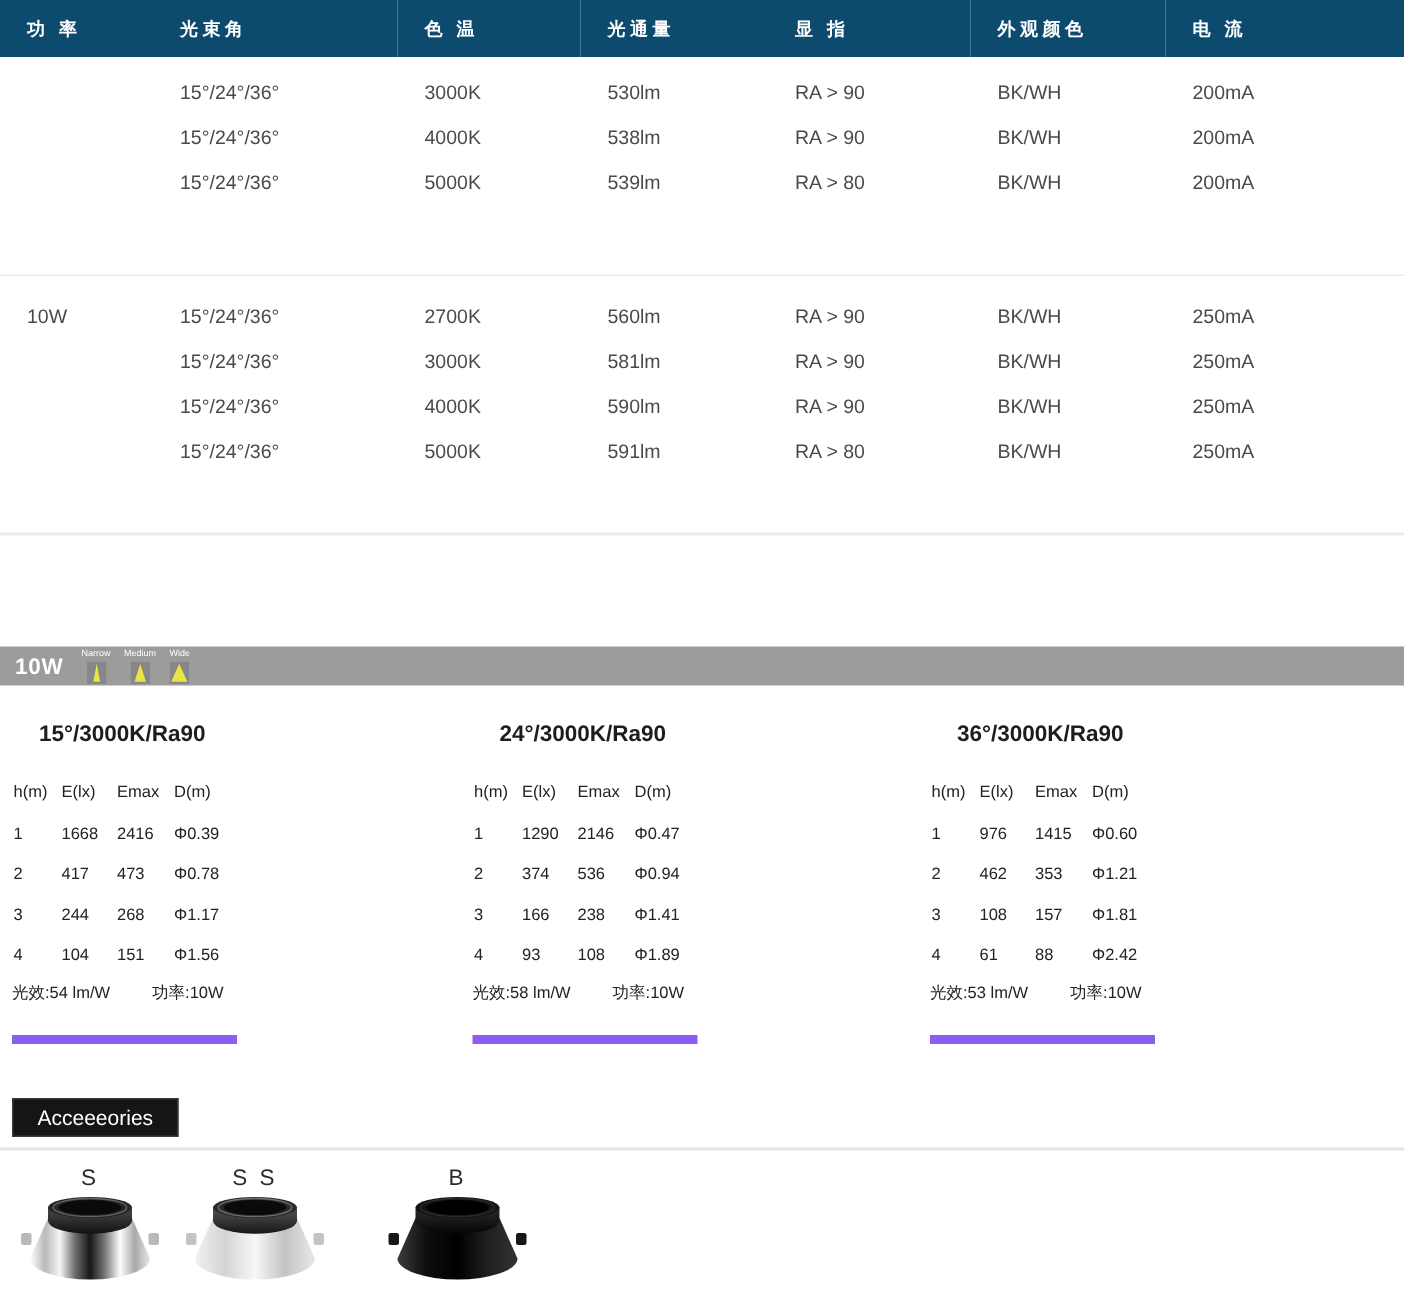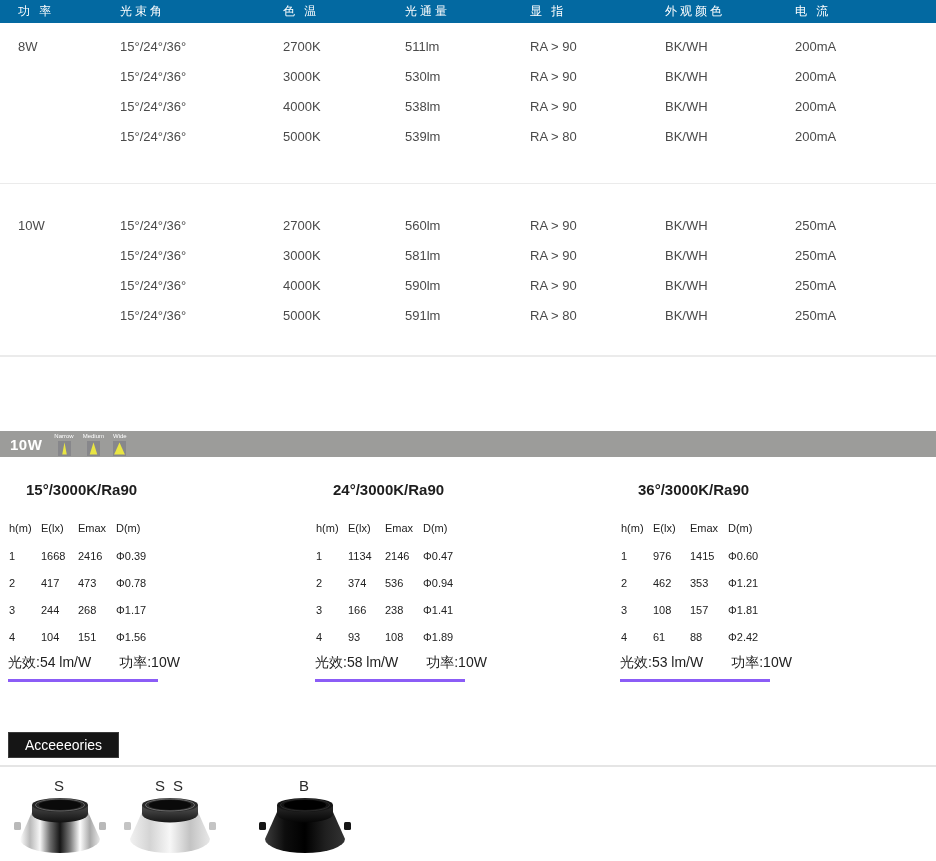--- a/index.html
+++ b/index.html
@@ -1,21 +1,21 @@
 <!DOCTYPE html>
 <html><head>
 <meta charset="utf-8">
 <style>
   html,body{margin:0;padding:0;background:#fff;font-family:"Liberation Sans",sans-serif;}
   .page{position:relative;width:936px;height:861px;background:#ffffff;overflow:hidden;color:#3f3f3f;}
 
   
   table.spec{border-collapse:collapse;table-layout:fixed;width:936px;}
-  table.spec th{background:#0369a1;color:#ffffff;font-size:12px;font-weight:normal;letter-spacing:3px;
-    text-align:left;padding:0 0 0 18px;height:23px;white-space:nowrap;}
+  table.spec th{background:#0c4a6e;color:#ffffff;font-size:12px;font-weight:bold;letter-spacing:3px;
+    text-align:left;padding:0 0 0 18px;height:38px;white-space:nowrap;}
   table.spec td{font-size:13px;color:#4a4a4a;text-align:left;padding:0 0 0 18px;vertical-align:middle;white-space:nowrap;}
   table.spec tr.pad td{height:8px;}
   table.spec tr.data td{height:30px;}
   table.spec tr.gap td{height:59px;}
   .sep-line{position:absolute;left:0;width:936px;background:#ebebeb;}
   #sep1{top:183px;height:1px;}
   #sep2{top:355px;height:2px;}
 
   
   .band{position:absolute;top:431px;left:0;width:936px;height:26px;background:#9c9c9a;
@@ -29,22 +29,22 @@
   
   .photo-section{position:absolute;top:460px;left:0;width:936px;height:200px;}
   .photo-table{position:absolute;top:15px;width:175px;}
   .photo-table:nth-child(1){left:8px;}
   .photo-table:nth-child(2){left:315px;}
   .photo-table:nth-child(3){left:620px;}
   .pt-title{font-size:15px;font-weight:bold;color:#1d1d1d;padding-left:18px;margin:6px 0 16px 0;white-space:nowrap;}
   .photo-table table{border-collapse:collapse;table-layout:fixed;width:152px;}
   .photo-table th{font-size:11px;font-weight:normal;color:#222;text-align:left;height:26px;white-space:nowrap;}
   .photo-table td{font-size:11px;color:#222;text-align:left;height:25px;white-space:nowrap;}
-  .pt-footer{display:flex;gap:28px;font-size:14px;color:#222;border-bottom:3px solid #8b5cf6;
-    padding:3px 0 7px 0;width:150px;margin-top:1px;white-space:nowrap;}
+  .pt-footer{display:flex;gap:28px;font-size:11px;color:#222;border-bottom:6px solid #8b5cf6;
+    padding:3px 0 21px 0;width:150px;margin-top:1px;white-space:nowrap;}
 
   
   .acc{position:absolute;top:732px;left:0;width:936px;}
   .badge{display:inline-block;margin-left:8px;background:#151515;color:#ffffff;font-size:14px;
     padding:4px 16px;border:1px solid #3a3a3a;}
   .acc-line{height:2px;background:#e5e5e5;margin-top:7px;width:936px;}
   .acc-items{position:relative;height:110px;}
   .accessory-item{position:absolute;top:10px;width:120px;text-align:center;}
   .accessory-item:nth-child(1){left:0px;}
   .accessory-item:nth-child(2){left:110px;}
@@ -77,29 +77,20 @@
         <th>显 指</th>
         <th>外观颜色</th>
         <th>电 流</th>
       </tr>
     </thead>
     <tbody id="spec-body">
         <tr class="pad">
           <td colspan="7"></td>
         </tr>
         <tr class="data">
-          <td>8W</td>
-          <td>15°/24°/36°</td>
-          <td>2700K</td>
-          <td>511lm</td>
-          <td>RA &gt; 90</td>
-          <td>BK/WH</td>
-          <td>200mA</td>
-        </tr>
-        <tr class="data">
           <td></td>
           <td>15°/24°/36°</td>
           <td>3000K</td>
           <td>530lm</td>
           <td>RA &gt; 90</td>
           <td>BK/WH</td>
           <td>200mA</td>
         </tr>
         <tr class="data">
           <td></td>
@@ -254,21 +245,21 @@
             <tr>
               <th>h(m)</th>
               <th>E(lx)</th>
               <th>Emax</th>
               <th>D(m)</th>
             </tr>
           </thead>
           <tbody>
             <tr>
               <td>1</td>
-              <td>1134</td>
+              <td>1290</td>
               <td>2146</td>
               <td>Φ0.47</td>
             </tr>
             <tr>
               <td>2</td>
               <td>374</td>
               <td>536</td>
               <td>Φ0.94</td>
             </tr>
             <tr>

